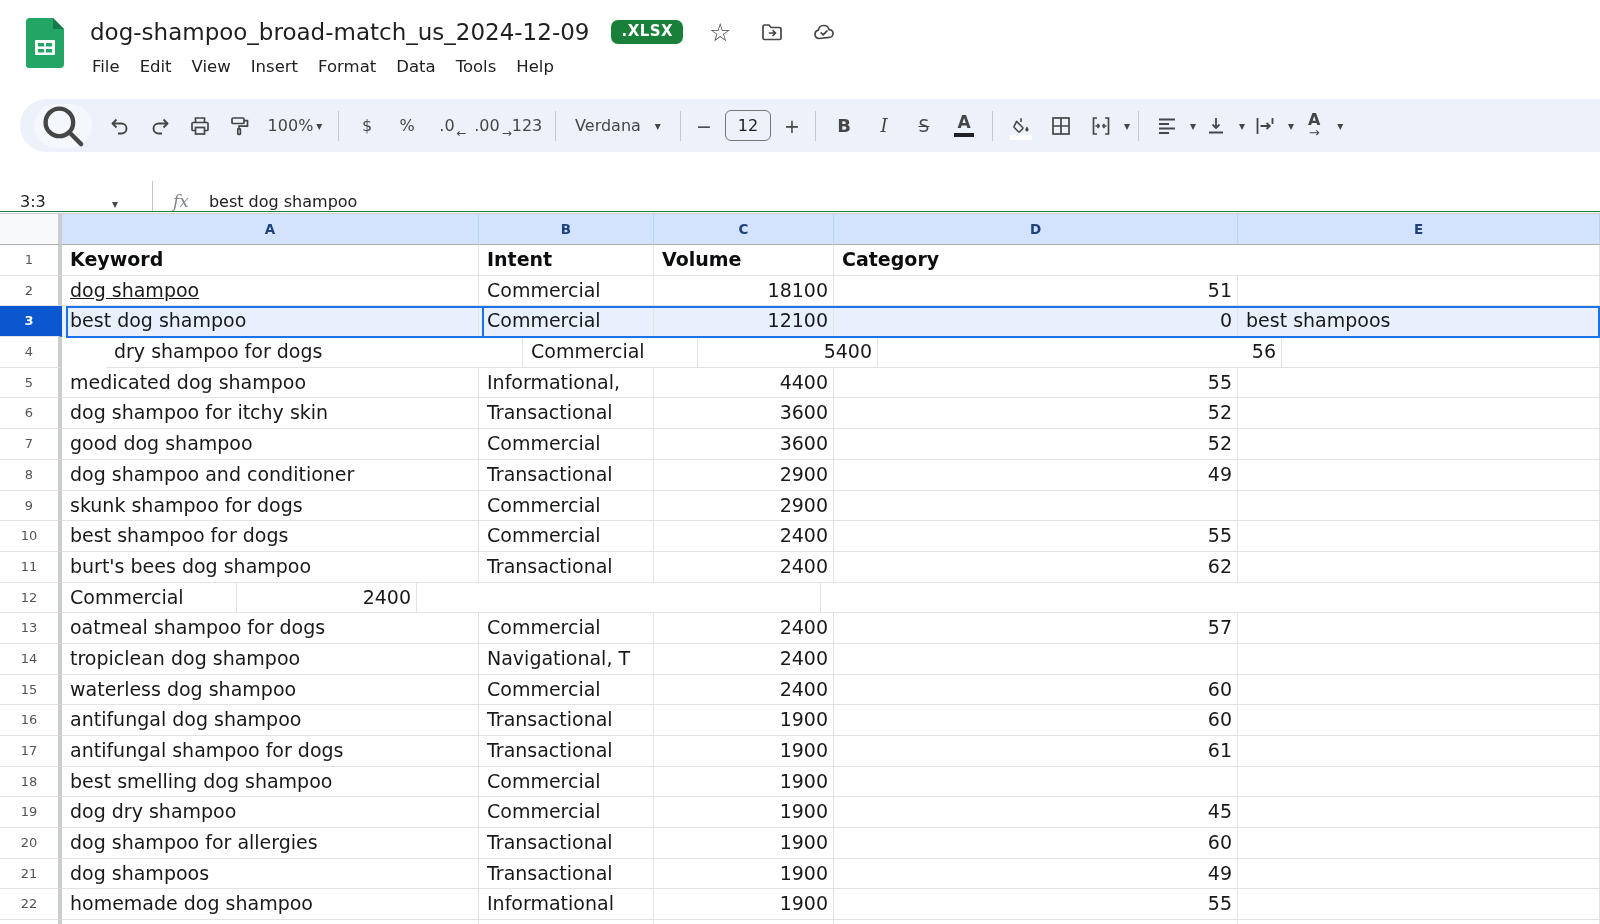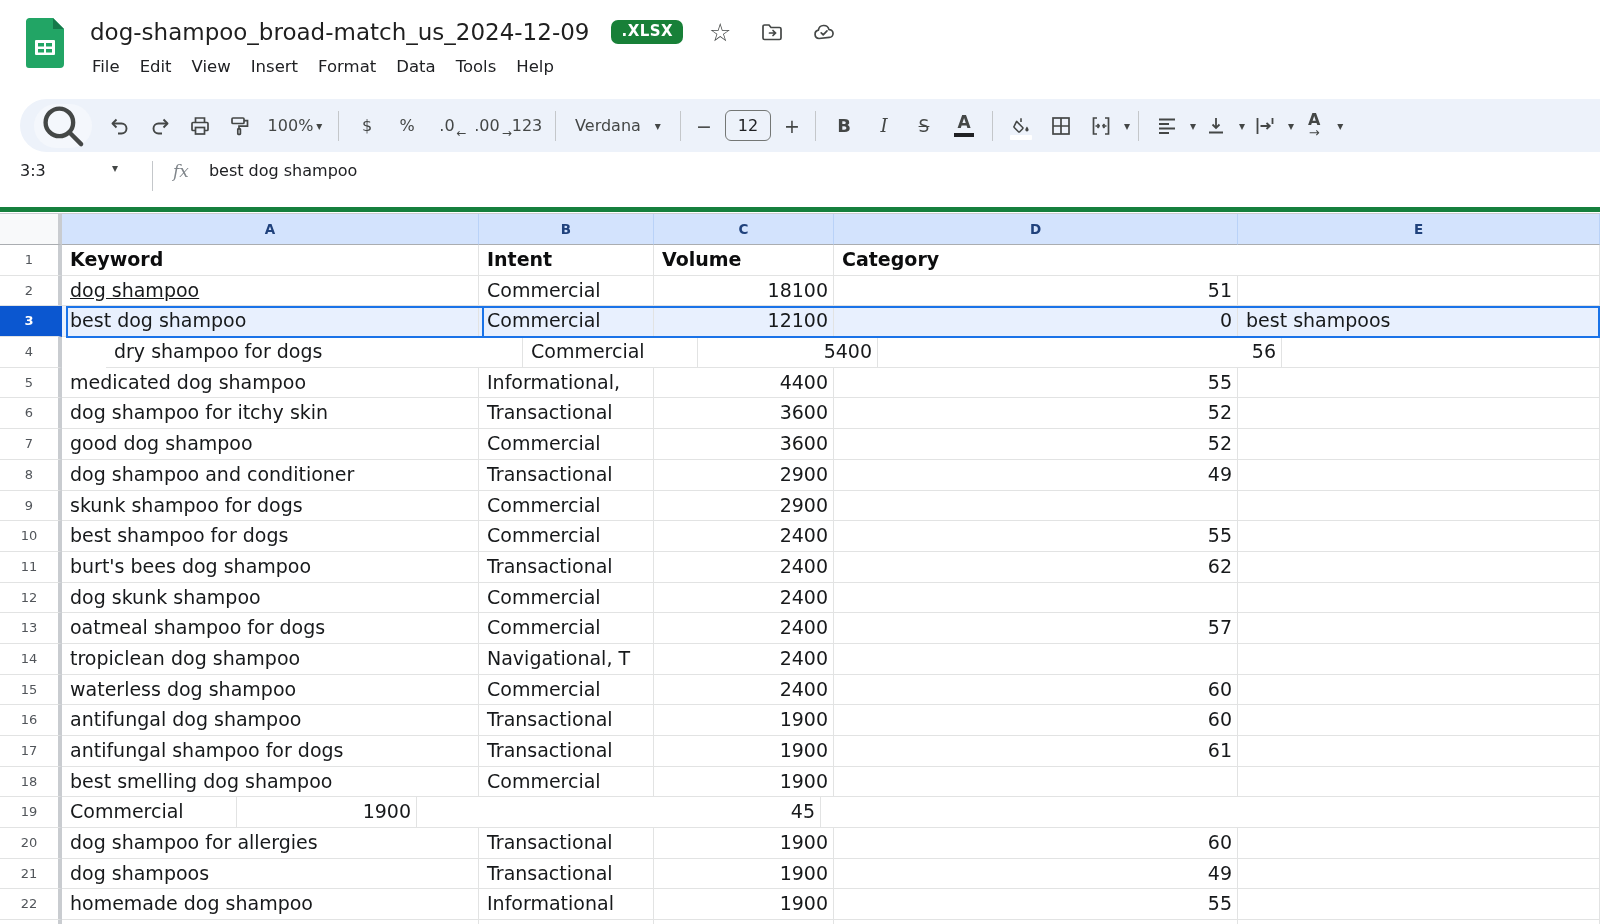--- a/index.html
+++ b/index.html
@@ -38,21 +38,21 @@
   .acolor .bar { width:20px; height:4px; background:#202124; margin-top:1px; }
   .fillbar { position:absolute; left:9px; bottom:5px; width:22px; height:4.5px; background:#fff; border-radius:1px; }
   .dec-wrap { position:relative; font-size:16px; color:#444746; padding:0 2px; }
   .dec-wrap .arr { position:absolute; font-size:12px; right:-10px; bottom:-5px; }
   .rot-wrap { display:flex; flex-direction:column; align-items:center; line-height:1; }
   .rot-wrap .a { font-size:16px; font-weight:bold; }
   .rot-wrap .arr { font-size:13px; margin-top:-2px; }
 
   
   #formulabar { position:absolute; left:0; top:161px; width:1600px; height:51px;
-    border-bottom:5px solid #15803d; display:flex; align-items:flex-start; background:#fff; }
+    border-bottom:1px solid #15803d; display:flex; align-items:flex-end; background:#fff; }
   #name-box { width:112px; padding-left:20px; font-size:16px; color:#202124; }
   #name-caret { font-size:12px; color:#444746; width:40px; }
   #fb-div { width:1px; height:30px; background:#c4c7ca; margin-right:20px; }
   #fx { font-style:italic; font-family:"DejaVu Serif",serif; font-size:17px; color:#80868b; margin-right:20px; }
   #formula-value { font-size:16px; color:#202124; }
 
   
   #grid { position:absolute; left:0; top:213px; right:0; bottom:-12px; }
   #col-headers { display:flex; height:32px; border-top:1px solid #c9ccd0; }
   #corner-box { width:62px; background:#f8f9fa; border-right:4px solid #c9ccd0; border-bottom:1px solid #aaadb1; }
@@ -345,21 +345,20 @@
       <div class="row">
         <div class="rowhead">11</div>
         <div class="cell" style="width: 417px;">burt's bees dog shampoo</div>
         <div class="cell" style="width: 175px;">Transactional</div>
         <div class="cell num" style="width: 180px;">2400</div>
         <div class="cell num" style="width: 404px;">62</div>
         <div class="cell" style="flex: 1 1 0%;"></div>
       </div>
       <div class="row">
         <div class="rowhead">12</div>
-        <div class="cell" style="width: 417px;">dog skunk shampoo</div>
         <div class="cell" style="width: 175px;">Commercial</div>
         <div class="cell num" style="width: 180px;">2400</div>
         <div class="cell num" style="width: 404px;"></div>
         <div class="cell" style="flex: 1 1 0%;"></div>
       </div>
       <div class="row">
         <div class="rowhead">13</div>
         <div class="cell" style="width: 417px;">oatmeal shampoo for dogs</div>
         <div class="cell" style="width: 175px;">Commercial</div>
         <div class="cell num" style="width: 180px;">2400</div>
@@ -401,20 +400,21 @@
       <div class="row">
         <div class="rowhead">18</div>
         <div class="cell" style="width: 417px;">best smelling dog shampoo</div>
         <div class="cell" style="width: 175px;">Commercial</div>
         <div class="cell num" style="width: 180px;">1900</div>
         <div class="cell num" style="width: 404px;"></div>
         <div class="cell" style="flex: 1 1 0%;"></div>
       </div>
       <div class="row">
         <div class="rowhead">19</div>
+        <div class="cell" style="width: 417px;">dog dry shampoo</div>
         <div class="cell" style="width: 175px;">Commercial</div>
         <div class="cell num" style="width: 180px;">1900</div>
         <div class="cell num" style="width: 404px;">45</div>
         <div class="cell" style="flex: 1 1 0%;"></div>
       </div>
       <div class="row">
         <div class="rowhead">20</div>
         <div class="cell" style="width: 417px;">dog shampoo for allergies</div>
         <div class="cell" style="width: 175px;">Transactional</div>
         <div class="cell num" style="width: 180px;">1900</div>

